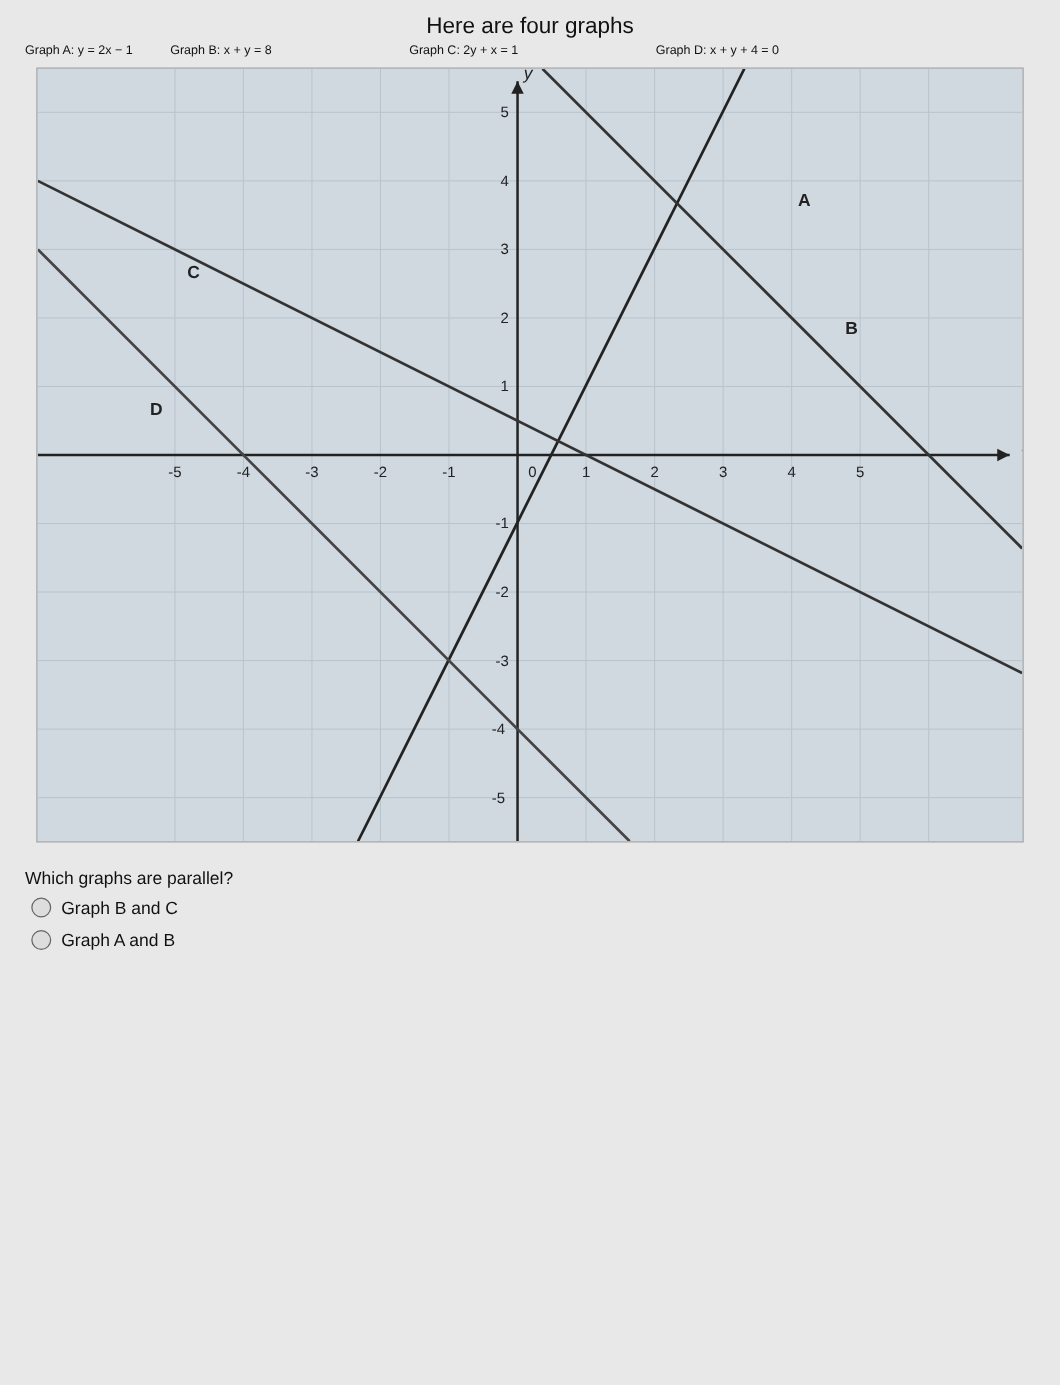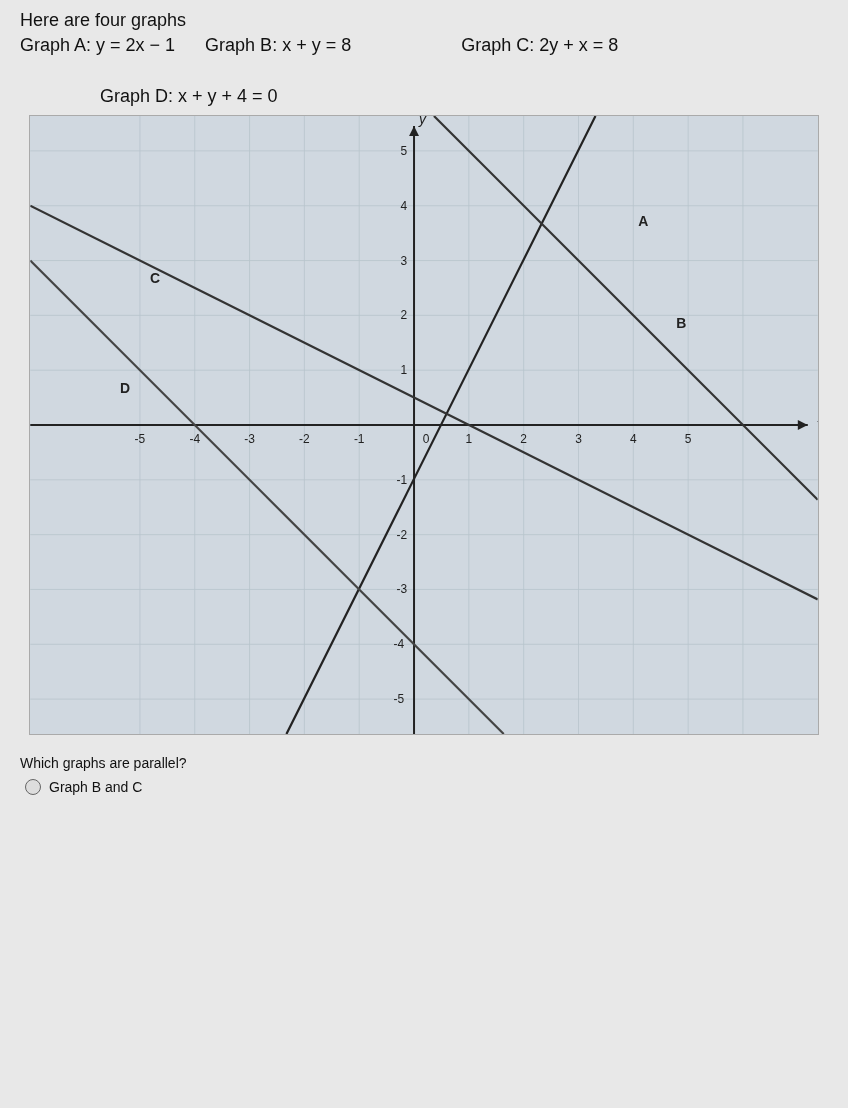--- a/index.html
+++ b/index.html
@@ -8,25 +8,26 @@
       min-height: 1108px;
       background: #e8e8e8;
       font-family: Arial, sans-serif;
       padding: 10px 20px;
     }
     .page-title {
       font-size: 18px;
       font-weight: normal;
       margin-bottom: 4px;
       color: #111;
+      text-align: center;
     }
     .graph-labels {
       display: flex;
       gap: 30px;
-      font-size: 18px;
+      font-size: 10px;
       color: #111;
       margin-bottom: 8px;
       flex-wrap: wrap;
     }
     .graph-container {
       position: relative;
       width: 790px;
       height: 620px;
       margin: 0 auto;
       background: #d0d8e0;
@@ -81,21 +82,21 @@
     }
   </style>
 </head>
 <body>
 
 <h1 class="page-title">Here are four graphs</h1>
 
 <div class="graph-labels">
   <span>Graph A: y = 2x − 1</span>
   <span>Graph B: x + y = 8</span>
-  <span style="margin-left:80px;">Graph C: 2y + x = 8</span>
+  <span style="margin-left:80px;">Graph C: 2y + x = 1</span>
   <span style="margin-left:80px;text-align:right;">Graph D: x + y + 4 = 0</span>
 </div>
 
 <div class="graph-container">
   <svg class="grid-svg" viewBox="0 0 790 620" xmlns="http://www.w3.org/2000/svg">
 
     <defs>
       <clipPath id="graphClip">
         <rect x="0" y="0" width="790" height="620"></rect>
       </clipPath>
@@ -208,14 +209,18 @@
   </svg>
 </div>
 
 <div class="question-section">
   <p class="question-text">Which graphs are parallel?</p>
   <ul class="options-list">
     <li class="option-item">
       <div class="radio-circle"></div>
       <span>Graph B and C</span>
     </li>
+    <li class="option-item">
+      <div class="radio-circle"></div>
+      <span>Graph A and B</span>
+    </li>
   </ul>
 </div>
 
 </body></html>

